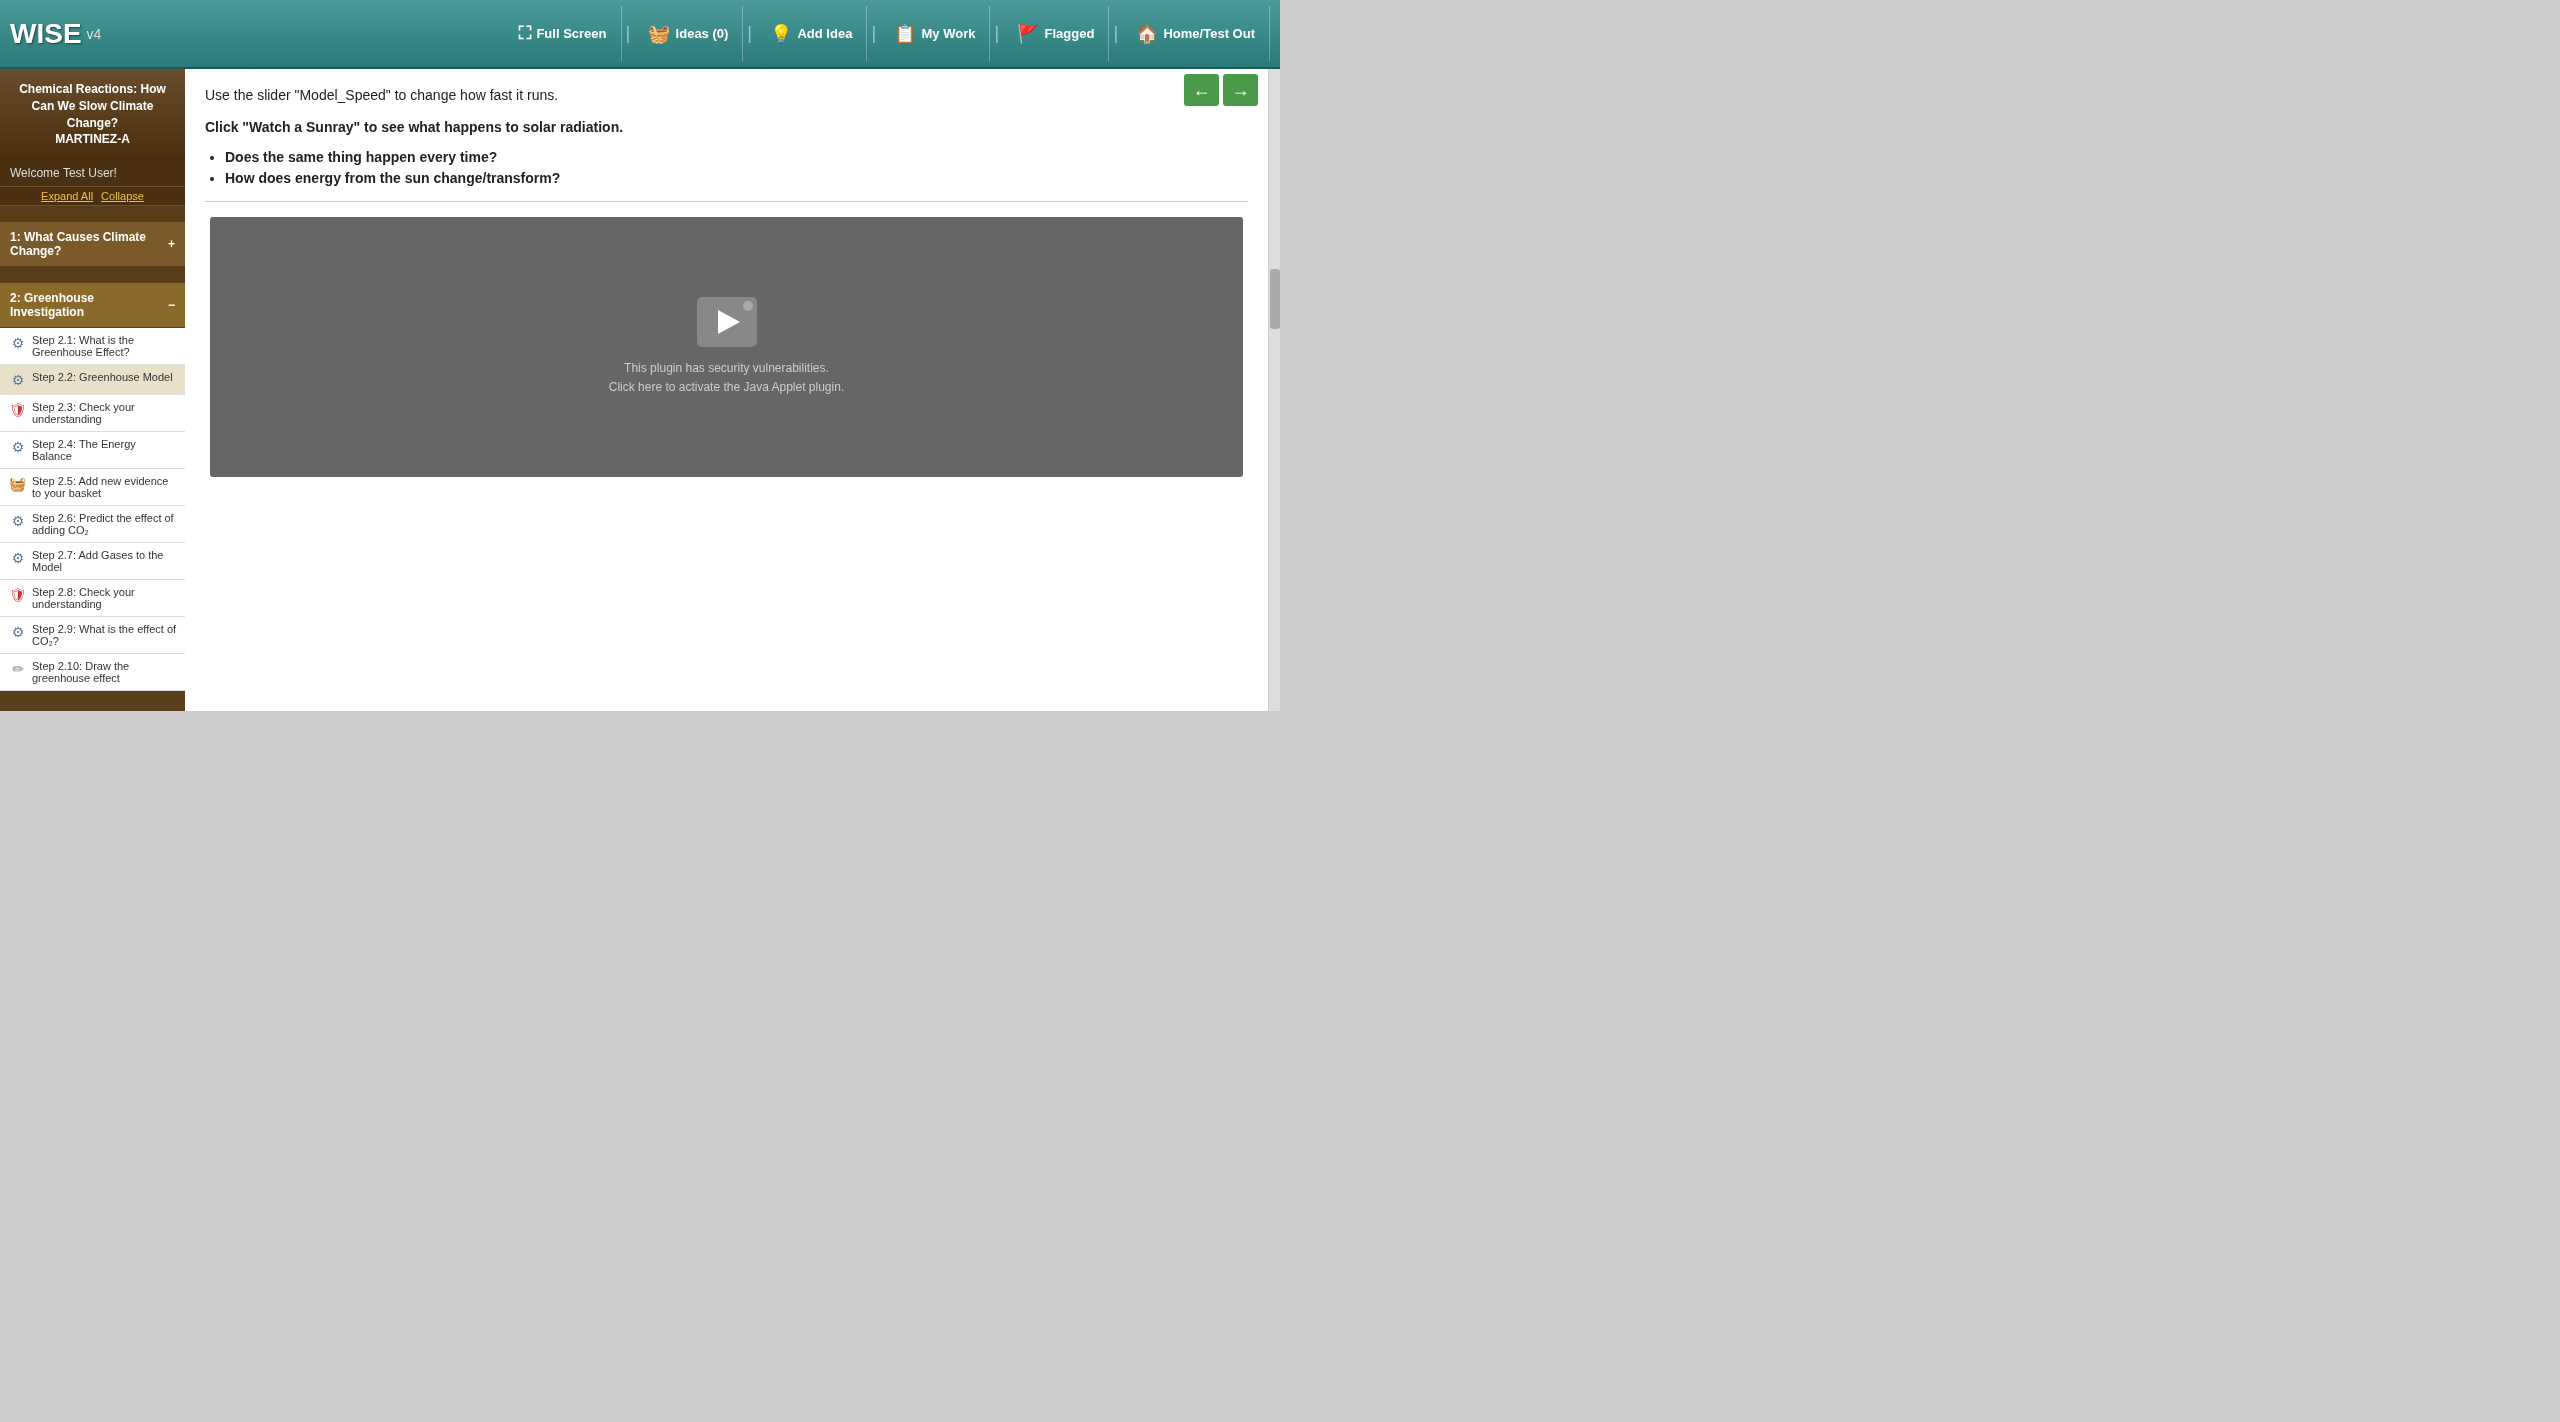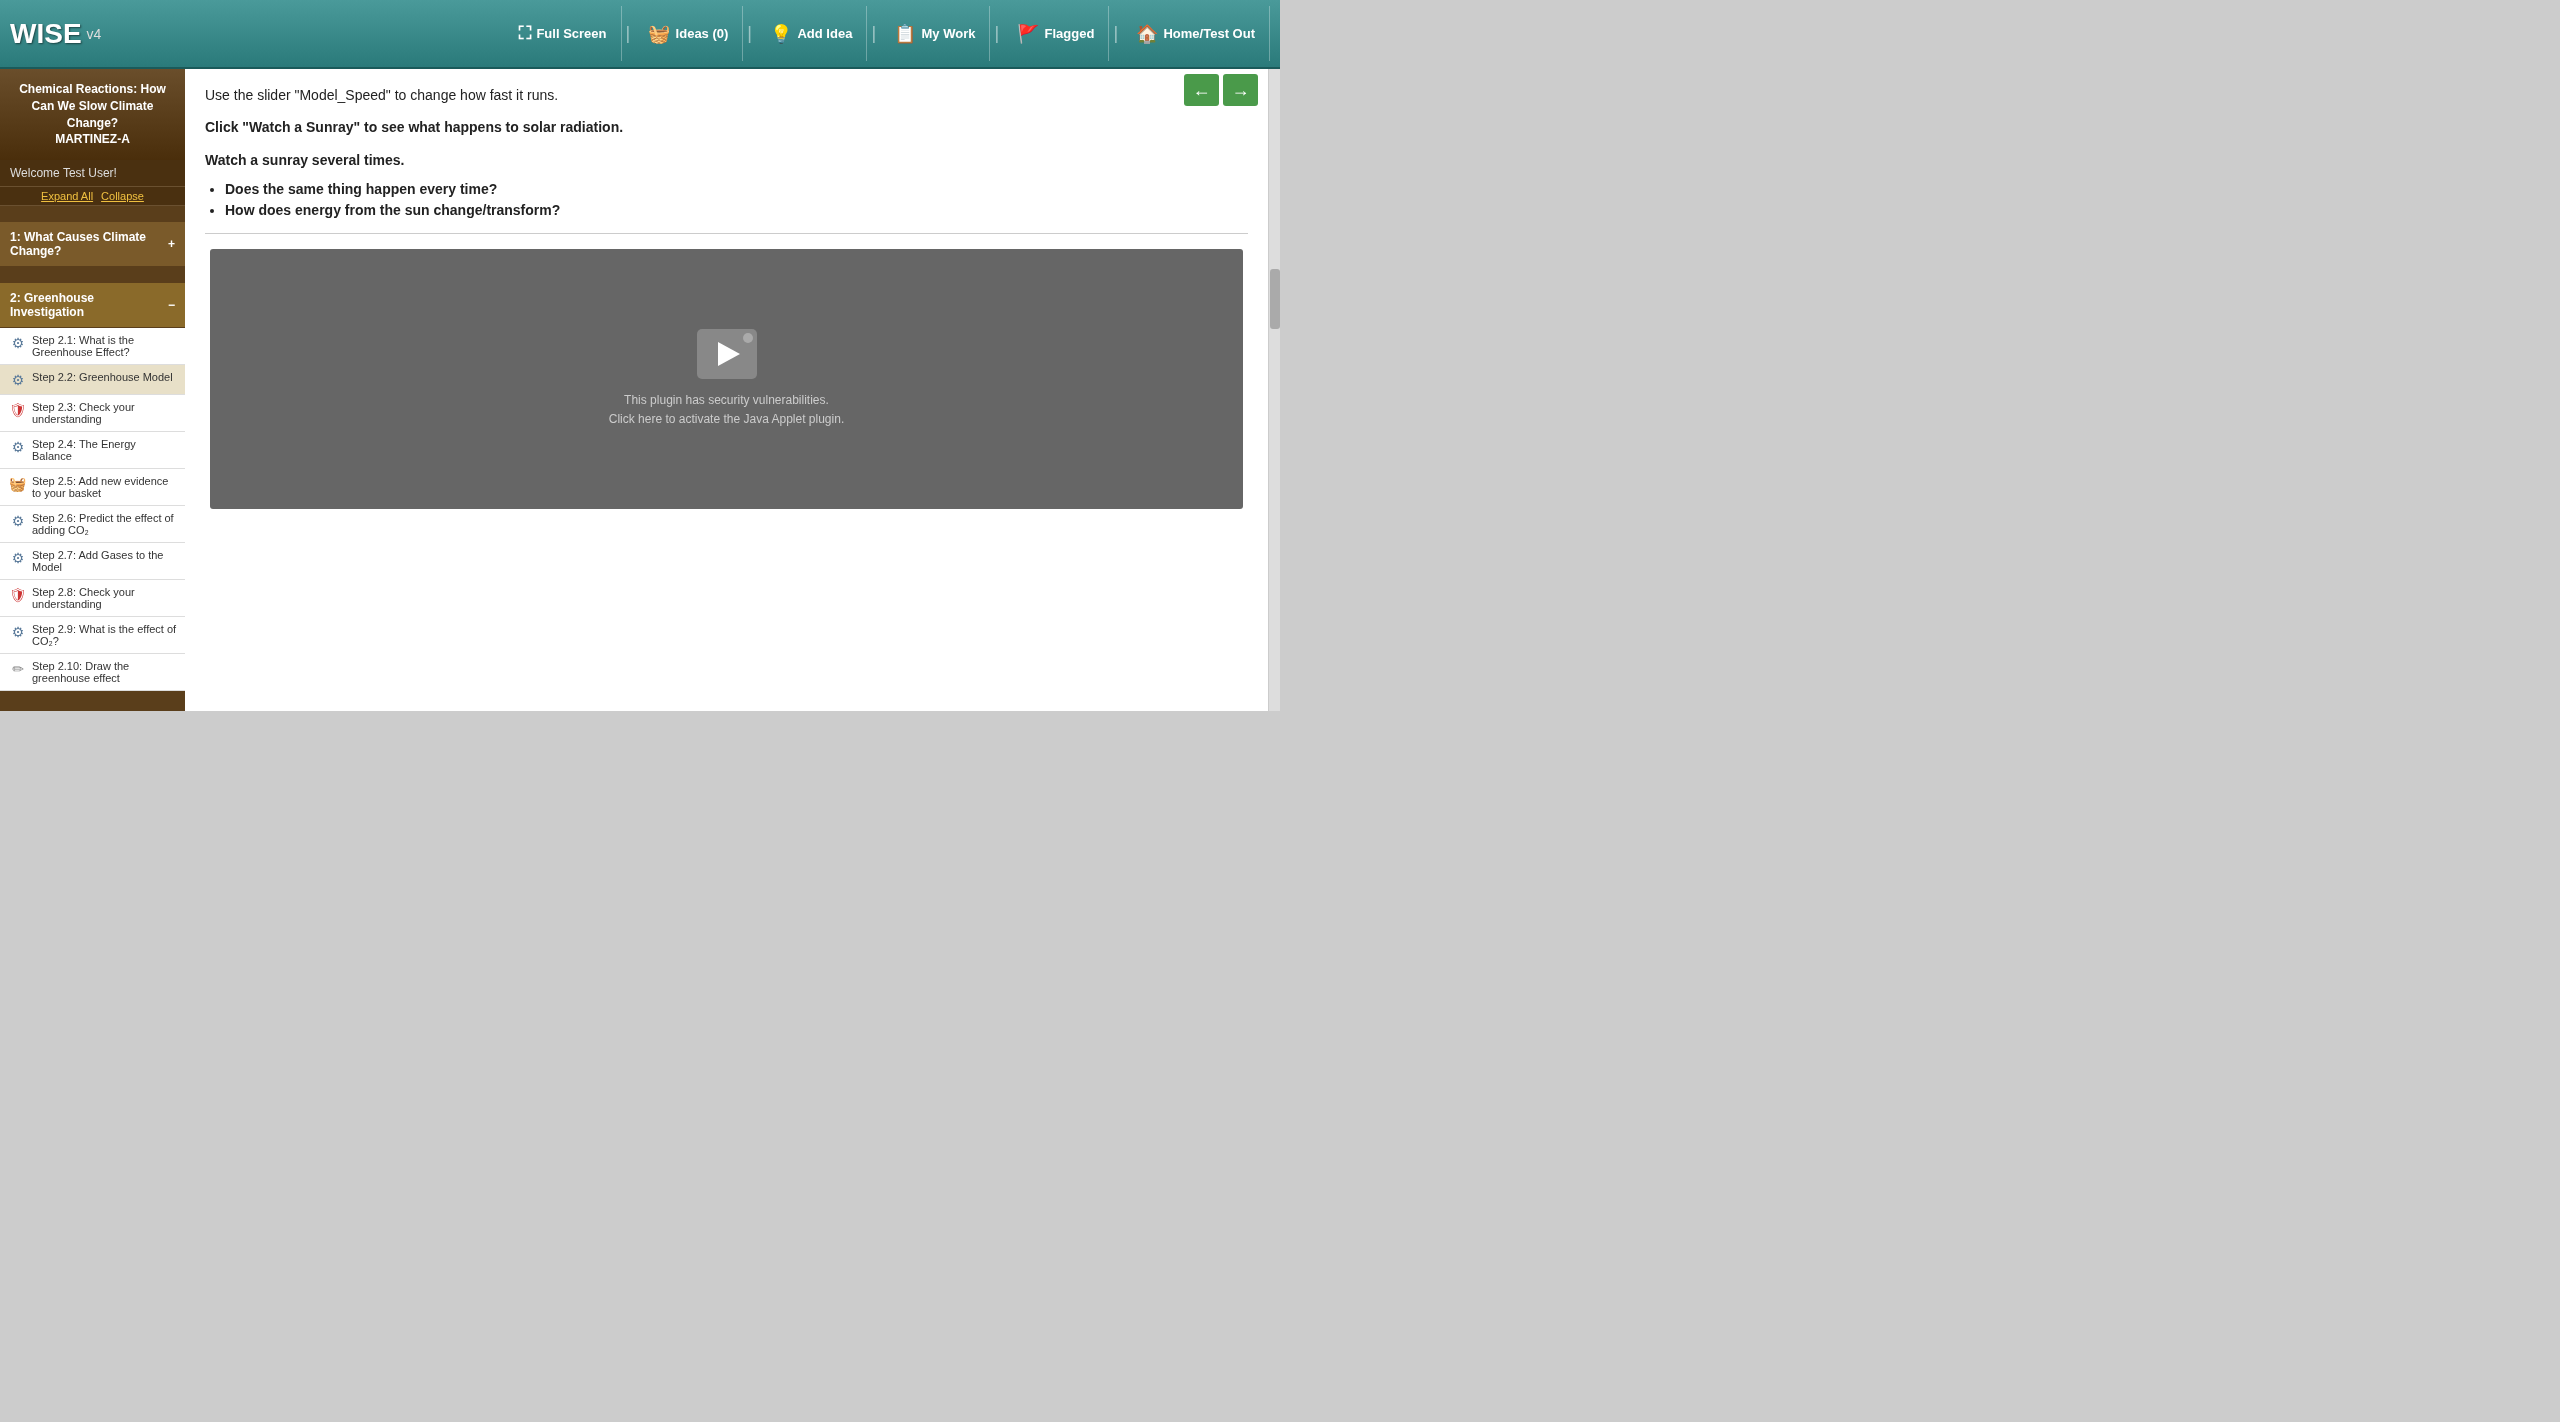--- a/index.html
+++ b/index.html
@@ -385,21 +385,20 @@
 
   <div id="content-area">
     <div id="nav-arrows">
       <button class="nav-arrow">←</button>
       <button class="nav-arrow">→</button>
     </div>
 
     <div id="content-scroll">
       <p class="content-text">Use the slider "Model_Speed" to change how fast it runs.</p>
       <p class="content-text bold">Click "Watch a Sunray" to see what happens to solar radiation.</p>
-      <p class="content-text bold">Watch a sunray several times.</p>
       <ul class="bullet-list">
         <li>Does the same thing happen every time?</li>
         <li>How does energy from the sun change/transform?</li>
       </ul>
       <hr class="content-divider">
 
       <div id="plugin-area">
         <div id="plugin-icon"></div>
         <div class="plugin-text">
           <span>This plugin has security vulnerabilities.</span><br>

